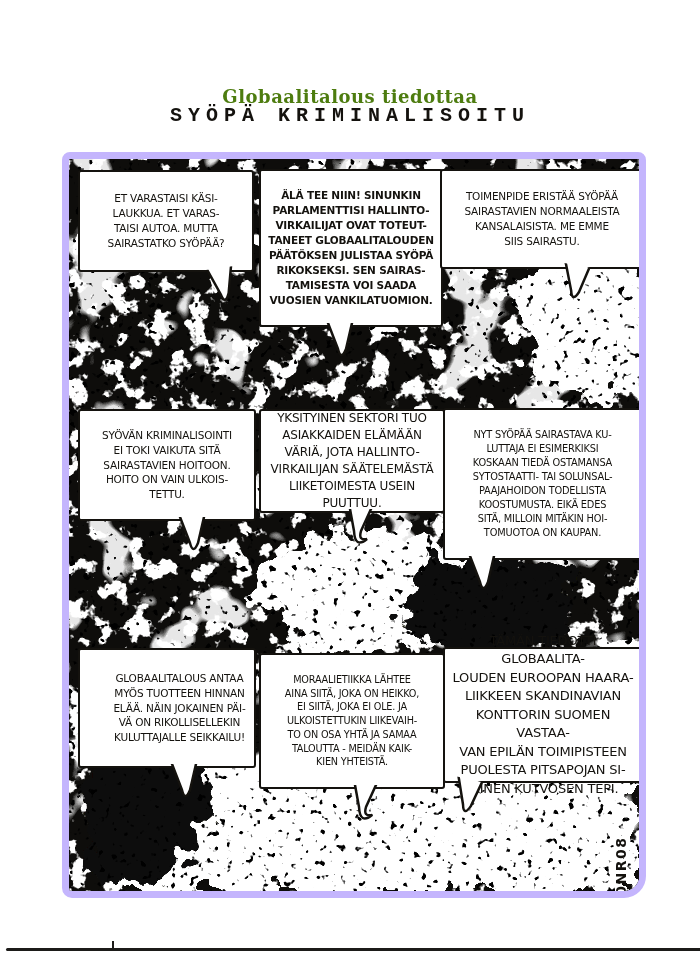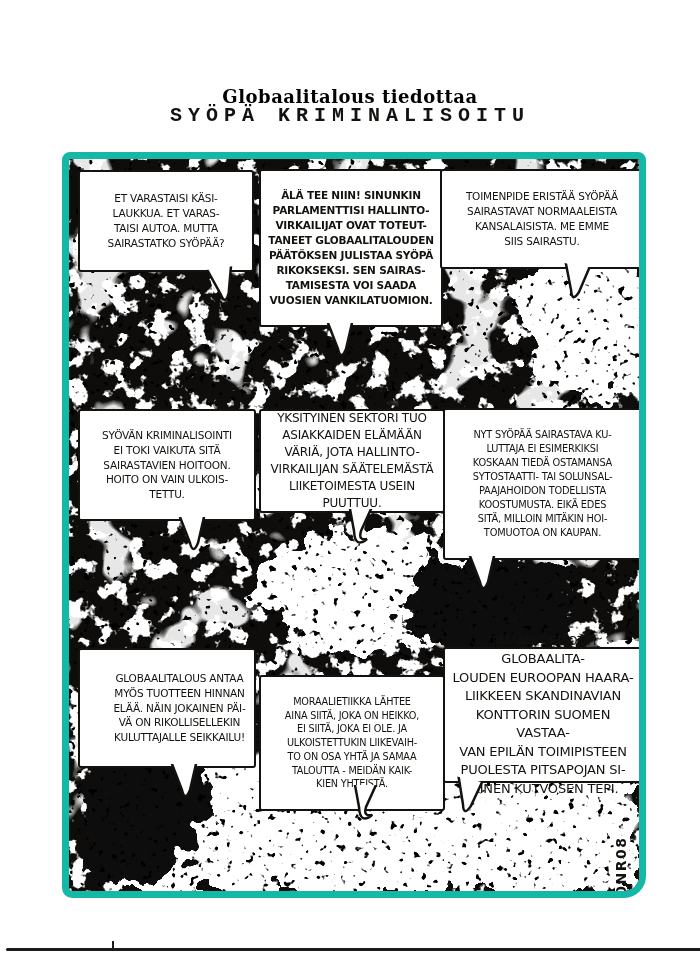--- a/index.html
+++ b/index.html
@@ -3,30 +3,30 @@
 <meta charset="utf-8">
 <style>
   html,body{margin:0;padding:0;}
   body{
     width:700px;height:963px;position:relative;background:#ffffff;
     font-family:"DejaVu Sans",sans-serif;overflow:hidden;
   }
   .kicker{
     position:absolute;top:86px;left:0;width:700px;text-align:center;
     font-family:"DejaVu Serif",serif;font-size:18px;font-weight:600;
-    letter-spacing:0.5px;color:#000000;
+    letter-spacing:0.5px;color:#4d7c0f;
   }
   .main-title{
     position:absolute;top:104px;left:0;width:700px;text-align:center;
     font-family:Liberation Mono, monospace;font-size:20px;font-weight:800;
     letter-spacing:6px;color:#14120e;white-space:nowrap;
   }
   .frame{
     position:absolute;left:62px;top:152px;width:570px;height:732px;
-    border:7px solid #14b8a6;border-radius:8px 8px 22px 10px;
+    border:7px solid #c4b5fd;border-radius:8px 8px 22px 10px;
     background:#0e0d0b;overflow:hidden;
   }
   .art{position:absolute;left:0;top:0;width:570px;height:732px;}
   .bubble{
     position:absolute;box-sizing:border-box;background:#ffffff;
     border:2.5px solid #14120e;border-radius:3px;z-index:2;
     display:flex;align-items:center;justify-content:center;
     color:#14120e;text-align:center;
   }
   .bubble .bt{
@@ -109,21 +109,21 @@
 PARLAMENTTISI HALLINTO-
 VIRKAILIJAT OVAT TOTEUT-
 TANEET GLOBAALITALOUDEN
 PÄÄTÖKSEN JULISTAA SYÖPÄ
 RIKOKSEKSI. SEN SAIRAS-
 TAMISESTA VOI SAADA
 VUOSIEN VANKILATUOMION.</span>
   </div>
   <div class="bubble b3" style="left:371px;top:10px;width:204px;height:100px;">
     <span class="bt">TOIMENPIDE ERISTÄÄ SYÖPÄÄ
-SAIRASTAVAT NORMAALEISTA
+SAIRASTAVIEN NORMAALEISTA
 KANSALAISISTA. ME EMME
 SIIS SAIRASTU.</span>
   </div>
 
   <div class="bubble b4" style="left:9px;top:250px;width:178px;height:112px;">
     <span class="bt">SYÖVÄN KRIMINALISOINTI
 EI TOKI VAIKUTA SITÄ
 SAIRASTAVIEN HOITOON.
 HOITO ON VAIN ULKOIS-
 TETTU.</span>
@@ -146,21 +146,21 @@
 TOMUOTOA ON KAUPAN.</span>
   </div>
 
   <div class="bubble b7" style="left:9px;top:489px;width:178px;height:120px;padding-left:25px;">
     <span class="bt">GLOBAALITALOUS ANTAA
 MYÖS TUOTTEEN HINNAN
 ELÄÄ. NÄIN JOKAINEN PÄI-
 VÄ ON RIKOLLISELLEKIN
 KULUTTAJALLE SEIKKAILU!</span>
   </div>
-  <div class="bubble b8" style="left:190px;top:516px;width:186px;height:136px;">
+  <div class="bubble b8" style="left:190px;top:494px;width:186px;height:136px;">
     <span class="bt">MORAALIETIIKKA LÄHTEE
 AINA SIITÄ, JOKA ON HEIKKO,
 EI SIITÄ, JOKA EI OLE. JA
 ULKOISTETTUKIN LIIKEVAIH-
 TO ON OSA YHTÄ JA SAMAA
 TALOUTTA - MEIDÄN KAIK-
 KIEN YHTEISTÄ.</span>
   </div>
   <div class="bubble b9" style="left:374px;top:488px;width:200px;height:136px;">
     <span class="bt">TÄMÄN TIEDOTTI GLOBAALITA-

